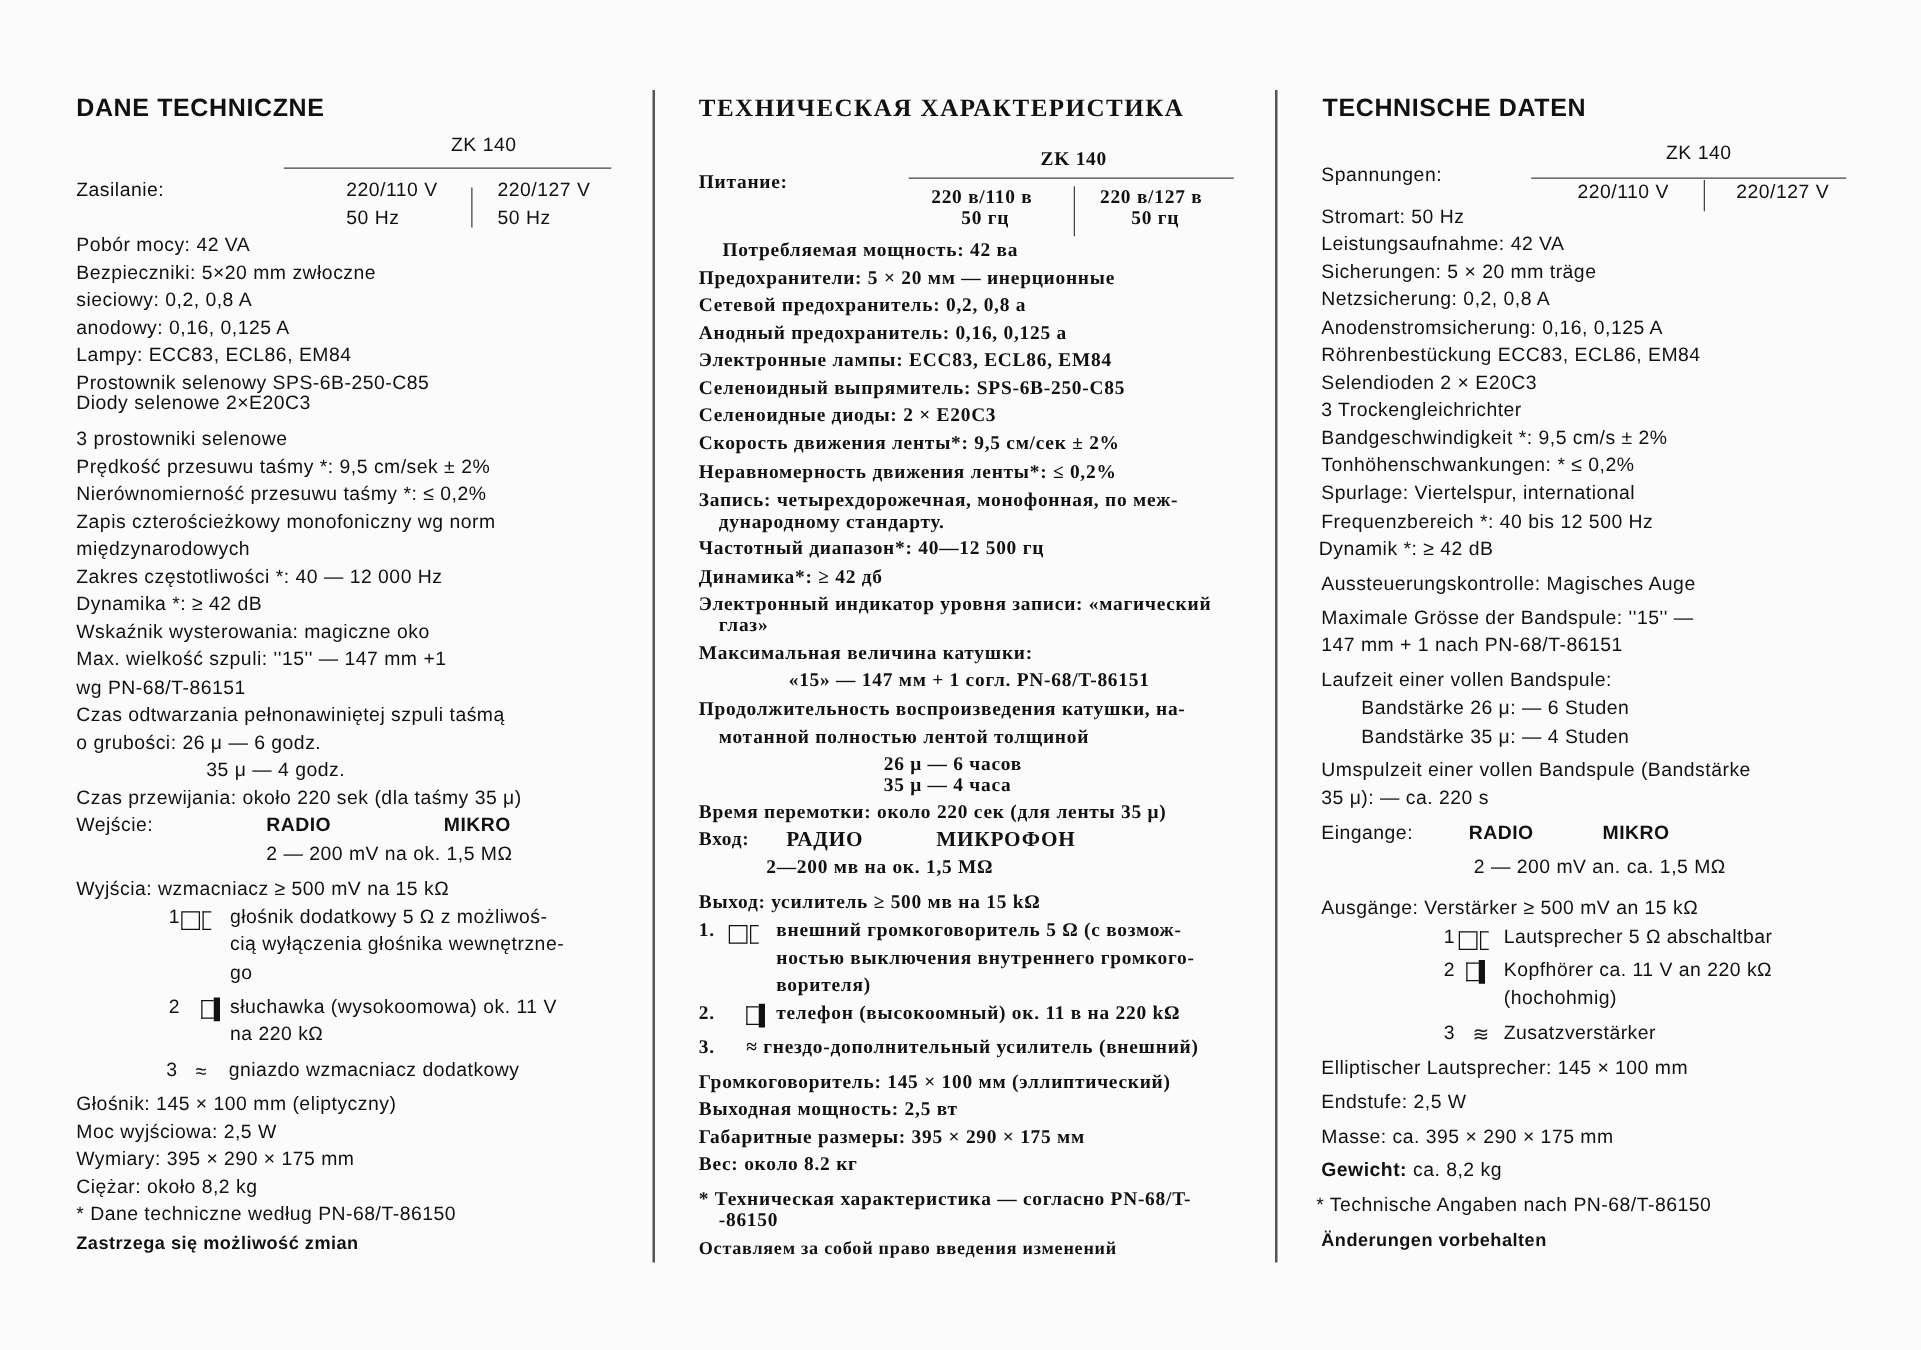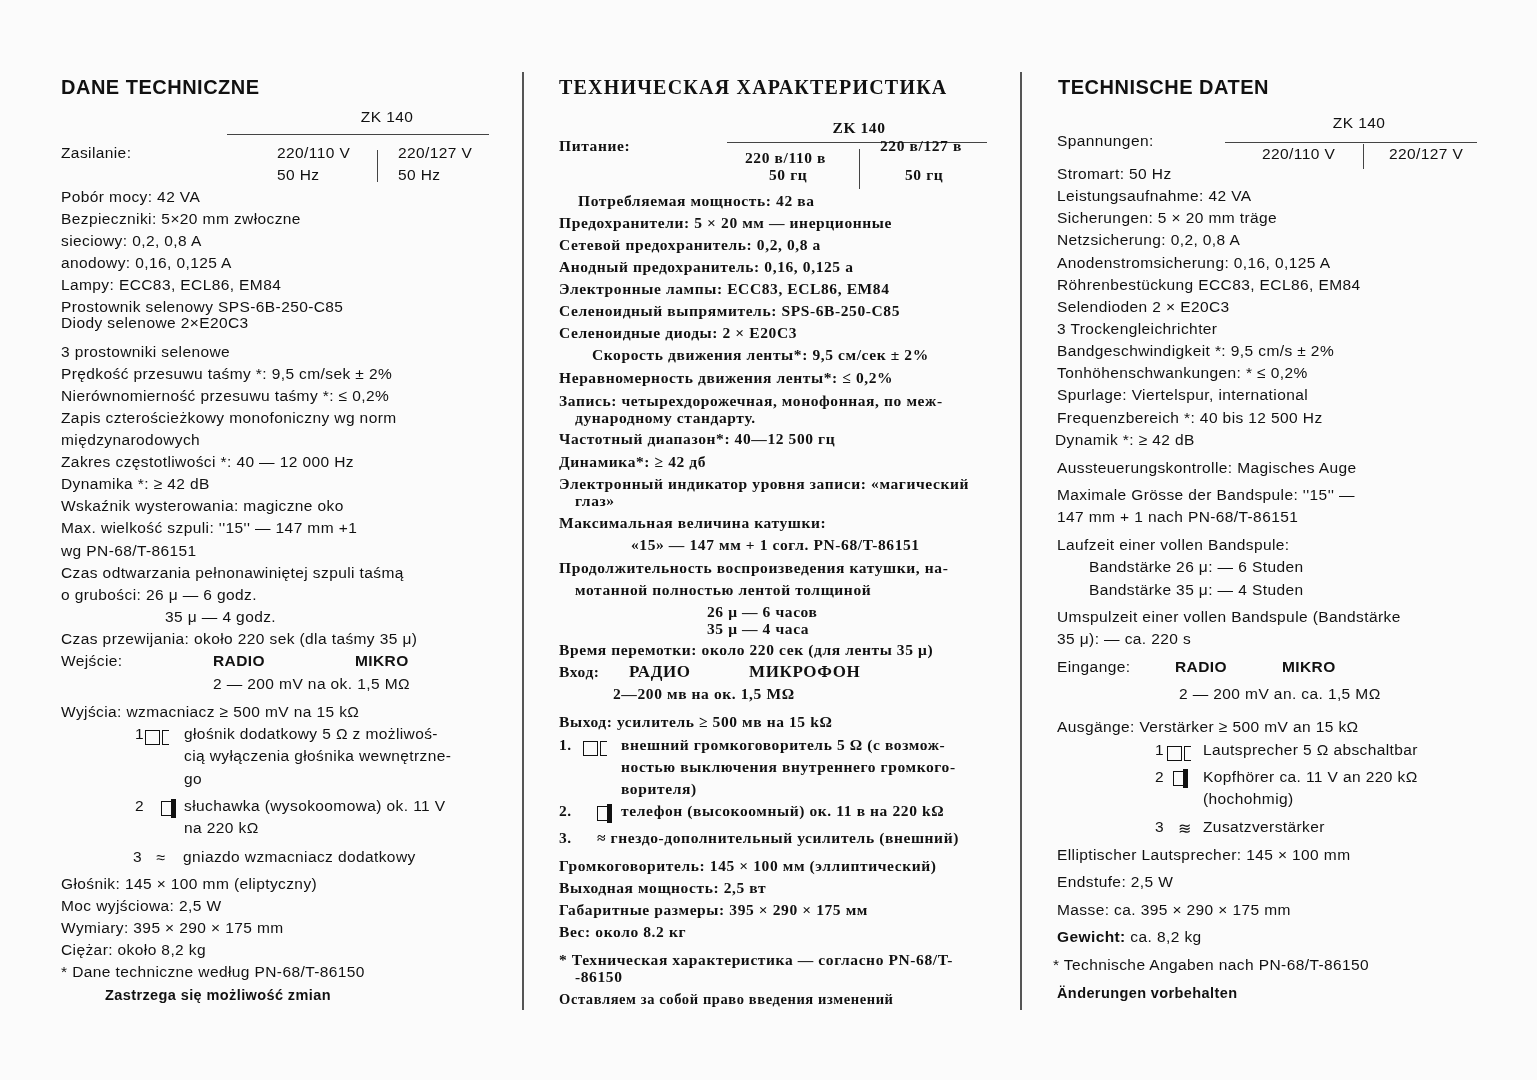--- a/index.html
+++ b/index.html
@@ -95,44 +95,44 @@
 
   <div class="line" style="top:773px;left:72px;">3</div>
   <span class="line icon-amp" style="top:774px;left:90px;">≈</span>
   <div class="line" style="top:773px;left:122px;">gniazdo   wzmacniacz   dodatkowy</div>
 
   <div class="line" style="top:800px;">Głośnik:  145 × 100   mm   (eliptyczny)</div>
   <div class="line" style="top:822px;">Moc  wyjściowa:  2,5  W</div>
   <div class="line" style="top:844px;">Wymiary:  395 × 290 × 175  mm</div>
   <div class="line" style="top:866px;">Ciężar:  około  8,2  kg</div>
   <div class="line" style="top:888px;">* Dane   techniczne   według   PN-68/T-86150</div>
-  <div class="line bold" style="top:911px;font-size:14.5px;margin-left:44px;">Zastrzega  się  możliwość  zmian</div>
+  <div class="line bold" style="top:911px;font-size:14.5px;">Zastrzega  się  możliwość  zmian</div>
 </section>
 
 <section class="col ru">
   <h1 style="position:absolute;top:2px;left:0;">ТЕХНИЧЕСКАЯ  ХАРАКТЕРИСТИКА</h1>
 
   <div class="model" style="top:45px;left:260px;width:80px;">ZK 140</div>
   <div class="hr" style="top:68px;left:168px;width:260px;"></div>
   <div class="vr" style="top:75px;left:300px;height:40px;"></div>
 
   <div class="line" style="top:62px;">Питание:</div>
   <div class="cell" style="top:73px;left:186px;">220  в/110  в</div>
   <div class="cell" style="top:90px;left:210px;">50  гц</div>
-  <div class="cell" style="top:61px;left:321px;">220  в/127  в</div>
+  <div class="cell" style="top:73px;left:321px;">220  в/127  в</div>
   <div class="cell" style="top:90px;left:346px;">50  гц</div>
 
   <div class="line" style="top:117px;margin-left:19px;">Потребляемая  мощность:  42  ва</div>
   <div class="line" style="top:139px;">Предохранители:  5 × 20  мм  —  инерционные</div>
   <div class="line" style="top:161px;">Сетевой  предохранитель: 0,2,  0,8  а</div>
   <div class="line" style="top:183px;text-align:center;">Анодный  предохранитель: 0,16,  0,125  а</div>
   <div class="line" style="top:205px;">Электронные  лампы:  ECC83,  ECL86,  EM84</div>
   <div class="line" style="top:227px;">Селеноидный  выпрямитель:  SPS-6B-250-C85</div>
   <div class="line" style="top:249px;">Селеноидные  диоды:  2 × E20C3</div>
-  <div class="line" style="top:271px;margin-left:33px;">Скорость  движения  ленты*:  9,5  см/сек  ±  2%</div>
+  <div class="line" style="top:271px;">Скорость  движения  ленты*:  9,5  см/сек  ±  2%</div>
   <div class="line" style="top:294px;">Неравномерность  движения  ленты*:  ≤  0,2%</div>
   <div class="line" style="top:317px;">Запись:  четырехдорожечная,  монофонная,  по  меж-</div>
   <div class="line" style="top:334px;left:16px;">дународному  стандарту.</div>
   <div class="line" style="top:355px;">Частотный  диапазон*:  40—12 500  гц</div>
   <div class="line" style="top:378px;">Динамика*:  ≥  42  дб</div>
   <div class="line" style="top:400px;">Электронный индикатор уровня записи: «магический</div>
   <div class="line" style="top:417px;left:16px;">глаз»</div>
   <div class="line" style="top:439px;">Максимальная  величина  катушки:</div>
   <div class="line" style="top:461px;left:72px;">«15»  —  147  мм + 1  согл.  PN-68/T-86151</div>
   <div class="line" style="top:484px;">Продолжительность  воспроизведения  катушки,  на-</div>

